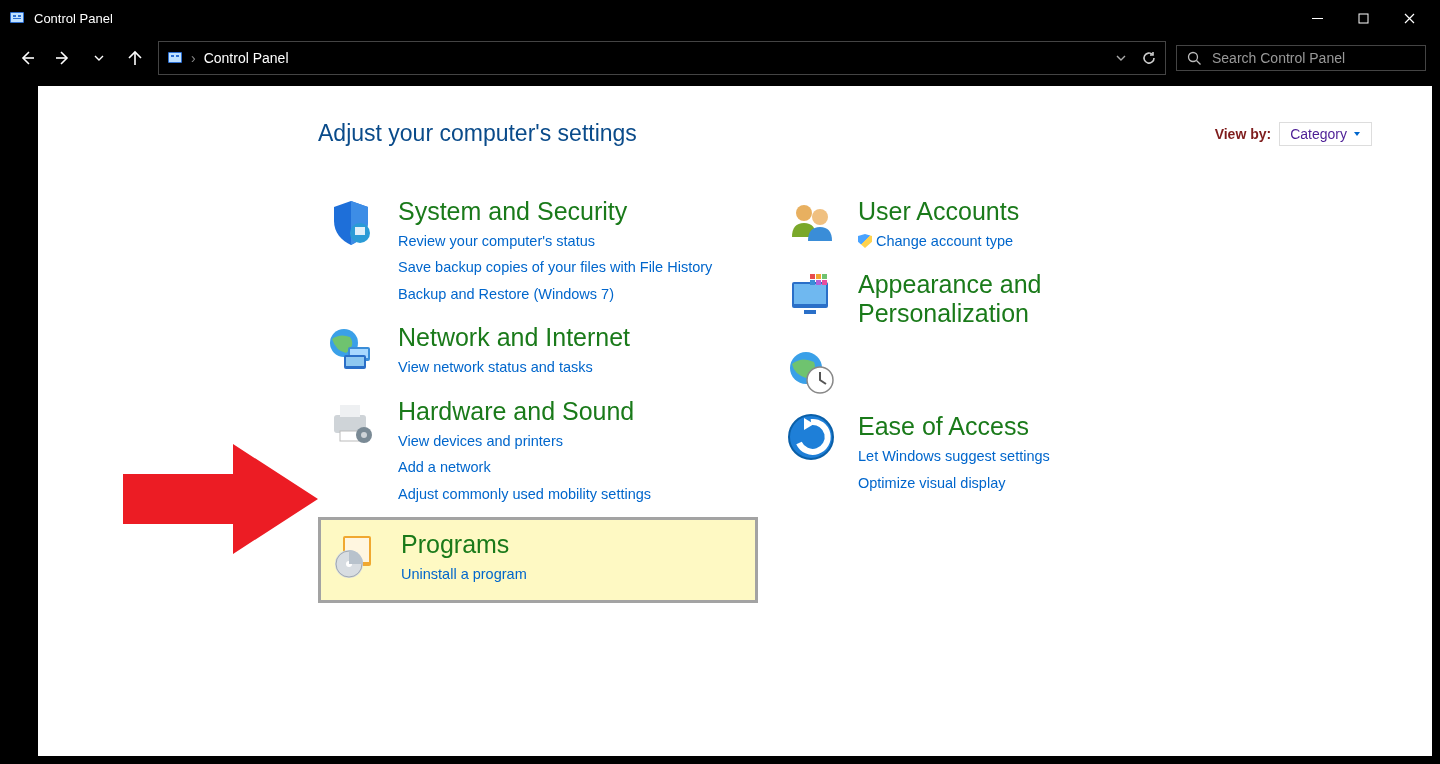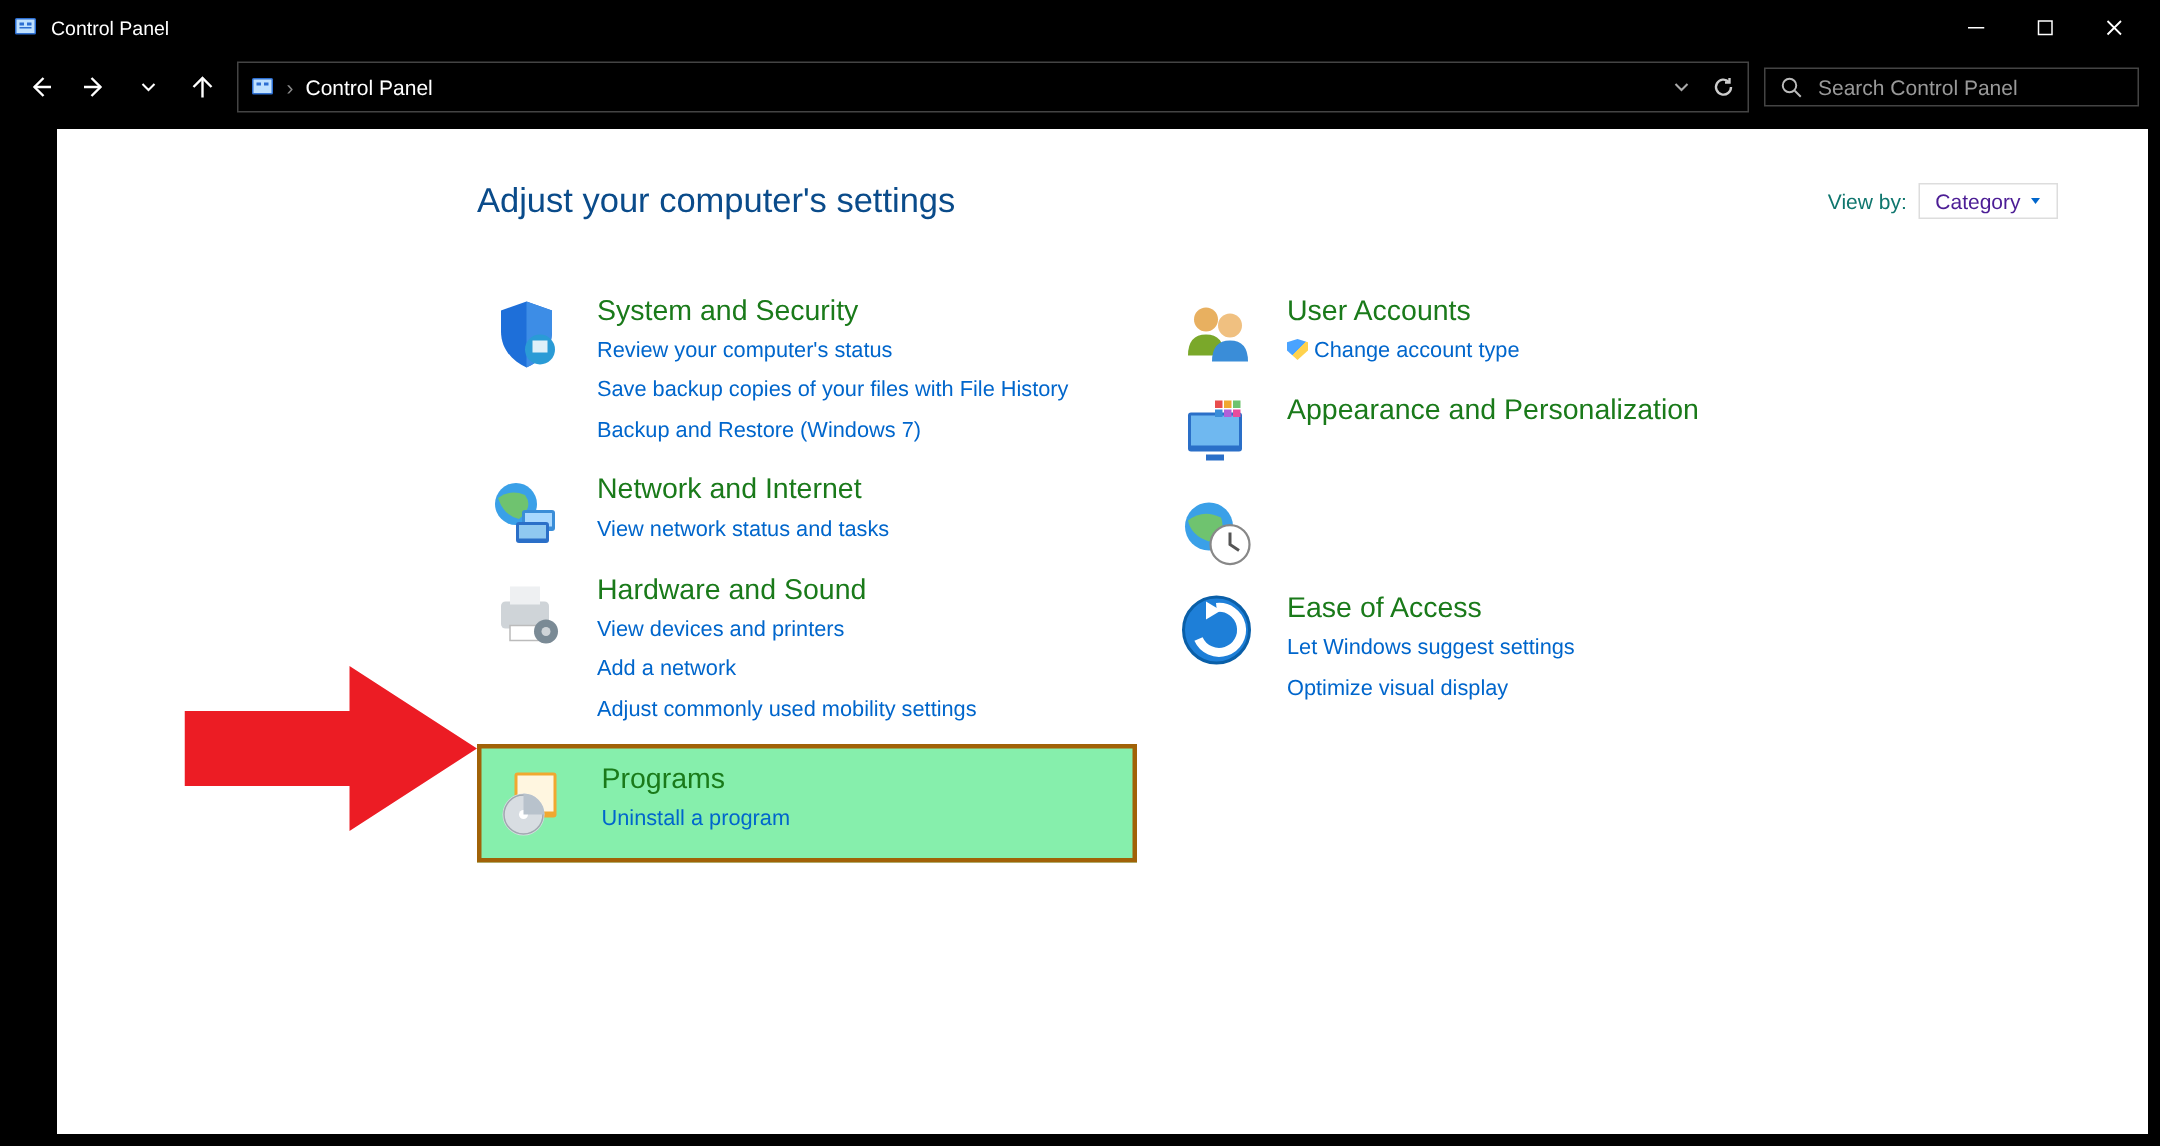--- a/index.html
+++ b/index.html
@@ -94,21 +94,21 @@
   font-size: 23px;
   font-weight: 400;
 }
 .viewby {
   margin-left: auto;
   display: flex;
   align-items: center;
   font-size: 14px;
   gap: 8px;
 }
-.viewby-label { color: #0f766e; }
+.viewby-label { color: #7f1d1d; font-weight: bold; }
 .viewby-dd {
   border: 1px solid #ddd;
   padding: 3px 10px;
   color: #4c1d95;
   display: flex;
   align-items: center;
   gap: 6px;
 }
 .columns {
   display: flex;
@@ -116,33 +116,33 @@
 }
 .col { display: flex; flex-direction: column; }
 .col-left { width: 440px; }
 .col-right { width: 430px; }
 .cat-item {
   display: flex;
   padding: 6px 8px 10px 8px;
   gap: 22px;
 }
 .cat-item.highlighted {
-  background: #86efac;
-  border: 3px solid #a16207;
+  background: #fef9c3;
+  border: 3px solid #a3a3a3;
   margin: 0px 0 4px 0;
   padding: 10px 8px 12px 8px;
 }
 .cat-icon {
   width: 50px; height: 50px; flex-shrink: 0;
   display: flex; align-items: center; justify-content: center;
 }
 .cat-body { display: flex; flex-direction: column; }
 .cat-title {
   color: #1a7a1a;
-  font-size: 19px;
+  font-size: 25px;
   font-weight: 400;
   margin-bottom: 2px;
 }
 .cat-link {
   color: #0066cc;
   font-size: 14.5px;
   padding: 2px 0;
   line-height: 1.55;
 }
 .cat-link.with-shield::before {

